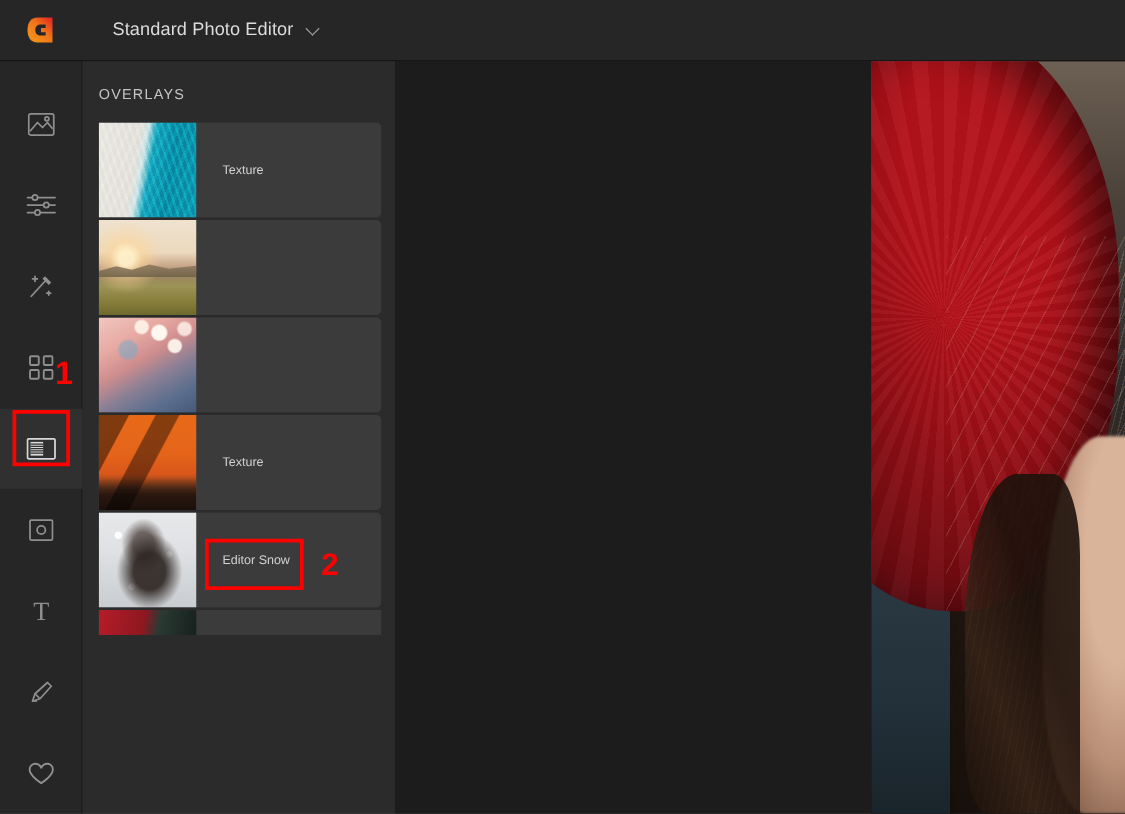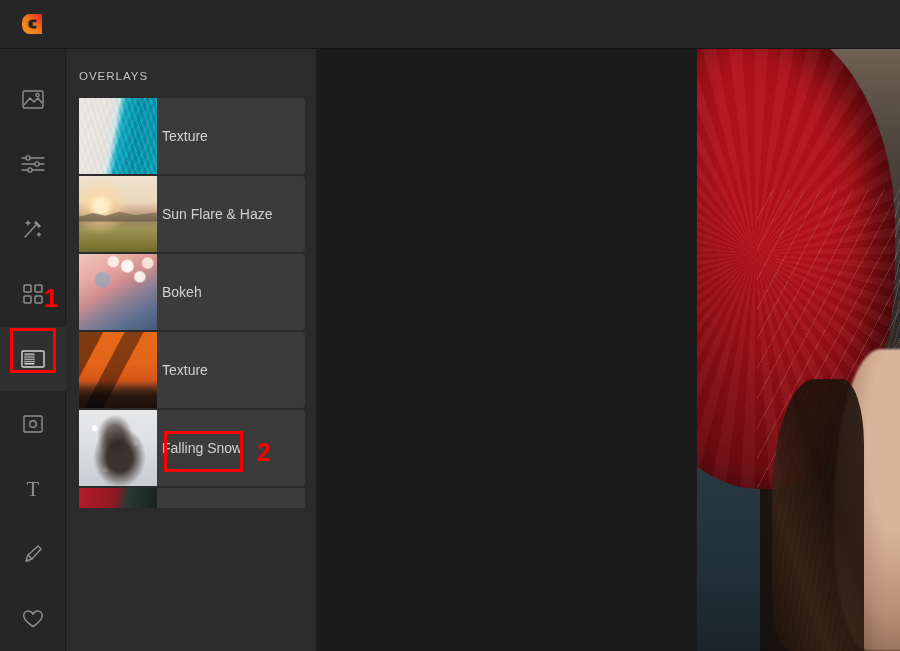--- a/index.html
+++ b/index.html
@@ -75,22 +75,22 @@
     background:#3b3b3b;
     border-radius:0 4px 4px 0;
     overflow:hidden;
   }
   .thumb {
     width:78px; height:76px; flex:0 0 78px;
     position:relative; overflow:hidden;
   }
   .row-label {
     display:flex; align-items:center;
-    padding-left:5px;
-    font-size:14px; color:#d2d2d2;
+    padding-left:21px;
+    font-size:10px; color:#d2d2d2;
   }
   .row.partial { height:20px; border-radius:0; }
   .row.partial .thumb { height:20px; }
 
   
   .t-texture {
     background:
       linear-gradient(100deg, #e9e7e2 0%, #e4e1db 38%, #cfe6e8 44%, #16a5bd 52%, #0a8ea8 70%, #0e9ab0 100%);
   }
   .t-texture::after{
@@ -247,20 +247,24 @@
               <stop offset="0%" stop-color="#f59b1d"></stop>
               <stop offset="55%" stop-color="#f07519"></stop>
               <stop offset="100%" stop-color="#e01f26"></stop>
             </linearGradient>
           </defs>
           <path d="M22 3 L22 23 L10 23 C4.5 23 2 18.6 2 13 C2 7.4 4.5 3 10 3 Z" fill="url(#lg)"></path>
           <path d="M12.5 8.6 C9.6 8.6 8.2 10.6 8.2 13 C8.2 15.4 9.6 17.4 12.5 17.4 L16.5 17.4 L16.5 14.7 L12.8 14.7 L12.8 11.3 L16.5 11.3 L16.5 8.6 Z" fill="#262626"></path>
         </svg>
       </span>
     </div>
+    <div class="doc-title">
+      <span class="doc-title-text">Standard Photo Editor</span>
+      <span class="chev"></span>
+    </div>
   </div>
 
   <div class="rail">
 
     <div class="rail-item">
       <span>
         <svg width="22" height="19" viewBox="0 0 22 19" fill="none" stroke="#8f8f8f" stroke-width="1.4">
           <rect x="1" y="1" width="20" height="17" rx="1.5"></rect>
           <path d="M2 15 L8 8 L12 12 L16 8 L20 13" stroke-linejoin="round"></path>
           <circle cx="15.5" cy="5" r="1.6"></circle>
@@ -352,38 +356,36 @@
     <div class="panel-header">OVERLAYS</div>
     <div class="list">
 
       <div class="row">
         <div class="thumb t-texture"></div>
         <div class="row-label">Texture</div>
       </div>
 
       <div class="row">
         <div class="thumb t-sunflare"></div>
-        <div class="row-label">Sun Flare &amp; Haze</div>
       </div>
 
 
       <div class="row">
         <div class="thumb t-bokeh"></div>
-        <div class="row-label">Bokeh</div>
       </div>
 
       <div class="row">
         <div class="thumb t-shadows"></div>
         <div class="row-label">Texture</div>
       </div>
 
 
       <div class="row">
         <div class="thumb t-snow"></div>
-        <div class="row-label">Falling Snow</div>
+        <div class="row-label">Editor Snow</div>
       </div>
 
       <div class="row partial">
         <div class="thumb t-next"></div>
         <div class="row-label"></div>
       </div>
 
     </div>
   </div>
 

